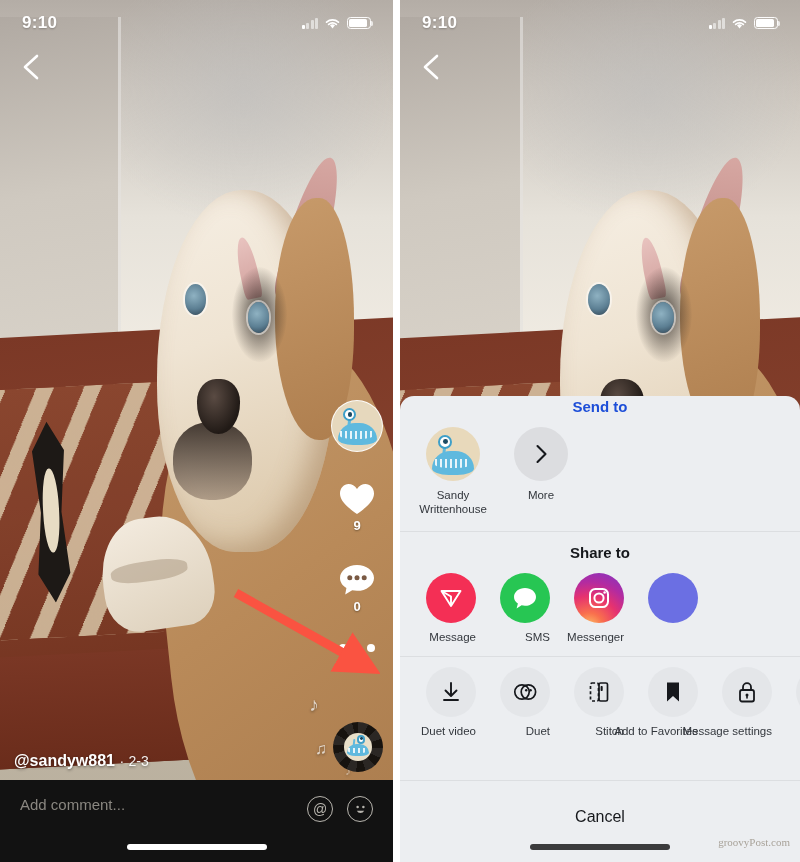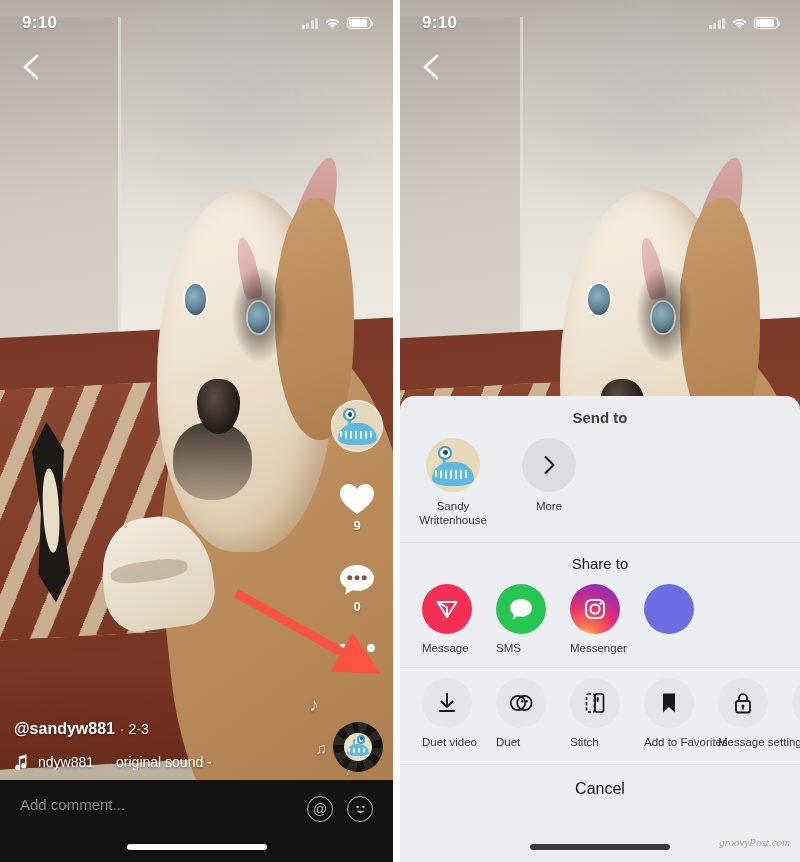--- a/index.html
+++ b/index.html
@@ -445,26 +445,26 @@
     bottom: 0;
     background: #eceef1;
     border-radius: 14px 14px 0 0;
     z-index: 35;
     overflow: hidden;
   }
   .sheet-title {
     text-align: center;
     font-size: 15px;
     font-weight: bold;
-    color: #404040;
-    padding: 13px 0 0 0;
+    color: #1d4ed8;
+    padding: 2px 0 0 0;
   }
   .sendto-row {
     display: flex;
-    gap: 34px;
+    gap: 26px;
     padding: 12px 0 14px 22px;
     align-items: flex-start;
   }
   .sendto-item {
     width: 62px;
     display: flex;
     flex-direction: column;
     align-items: center;
     cursor: pointer;
   }
@@ -488,35 +488,35 @@
     font-size: 11.5px;
     color: #33373d;
     text-align: center;
     line-height: 1.25;
   }
   .divider { height: 1px; background: #dcdee1; margin: 0 0 0 0; }
 
   .share-title {
     text-align: center;
     font-size: 15px;
-    font-weight: normal;
+    font-weight: bold;
     color: #16181c;
     padding: 12px 0 2px 0;
   }
   .icon-row {
     display: flex;
     gap: 20px;
     padding: 10px 0 12px 22px;
     align-items: flex-start;
   }
   .icon-item {
     width: 54px;
     display: flex;
     flex-direction: column;
-    align-items: flex-start;
+    align-items: flex-end;
     flex: 0 0 auto;
     cursor: pointer;
   }
   .circ {
     width: 50px; height: 50px;
     border-radius: 50%;
     display: flex;
     align-items: center;
     justify-content: center;
     position: relative;
@@ -529,39 +529,38 @@
     text-align: center;
     line-height: 1.25;
     white-space: nowrap;
   }
   .circ.grey { background: #e4e6e9; }
 
   .cancel-row {
     position: absolute;
     left: 0; right: 0;
     bottom: 0;
-    height: 98px;
+    height: 82px;
     background: #eceef1;
     border-top: 1px solid #dcdee1;
     text-align: center;
-    padding-top: 15px;
+    padding-top: 27px;
     box-sizing: border-box;
     cursor: pointer;
   }
   .cancel-label { font-size: 16px; color: #16181c; }
 
   .watermark {
     position: absolute;
     right: 10px;
     bottom: 14px;
     font-family: "Liberation Serif", serif;
     font-size: 11px;
     color: #a9a39a;
     z-index: 60;
-    font-style: italic;
   }
 
   
   .arrow-anno {
     position: absolute;
     left: 230px; top: 588px;
     z-index: 29;
     pointer-events: none;
   }
 </style>
@@ -668,29 +667,20 @@
         <line x1="6" y1="5" x2="124" y2="71" stroke="#fa5341" stroke-width="9" marker-end="url(#ah)" stroke-linecap="butt"></line>
       </svg>
     </div>
 
     <div class="meta">
       <div class="meta-user">
         <span>@sandyw881</span>
         <span class="date">·</span>
         <span class="date">2-3</span>
       </div>
-      <div class="meta-sound">
-        <svg width="14" height="16" viewBox="0 0 14 16">
-          <path d="M12.4 0.6 L4.9 2.6 L4.9 11.3 A2.6 2.6 0 1 0 6.3 13.6 L6.3 5.1 L11 3.9 L11 9.5 A2.6 2.6 0 1 0 12.4 11.8 Z" fill="#ffffff"></path>
-        </svg>
-        <div class="sound-text">
-          <span>ndyw881</span>
-          <span>original sound -</span>
-        </div>
-      </div>
     </div>
 
     <div class="note-deco" style="right:74px; bottom:146px; font-size:19px;">♪</div>
     <div class="note-deco" style="right:66px; bottom:104px; font-size:16px;">♫</div>
     <div class="note-deco" style="right:42px; bottom:84px; font-size:12px; opacity:0.6;">♪</div>
 
     <div class="disc">
       <div class="disc-inner">
         <div class="blob">
           <div class="body" style="top:38%;"></div>

